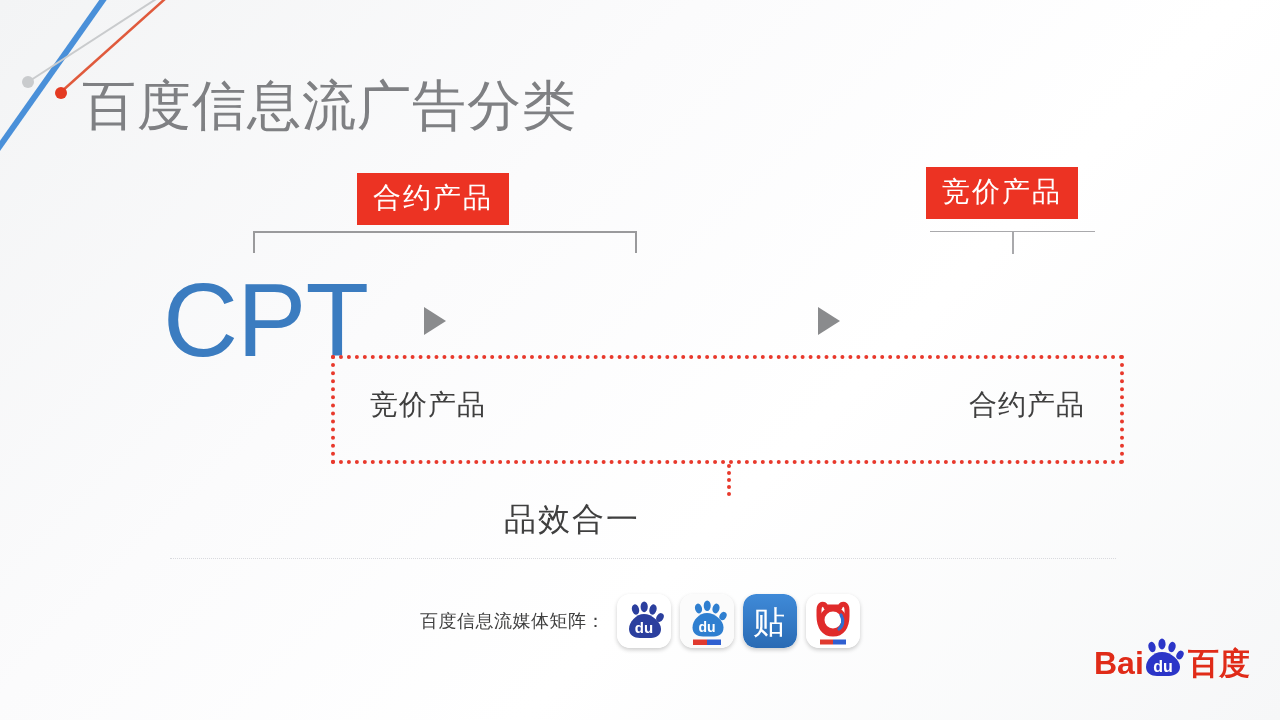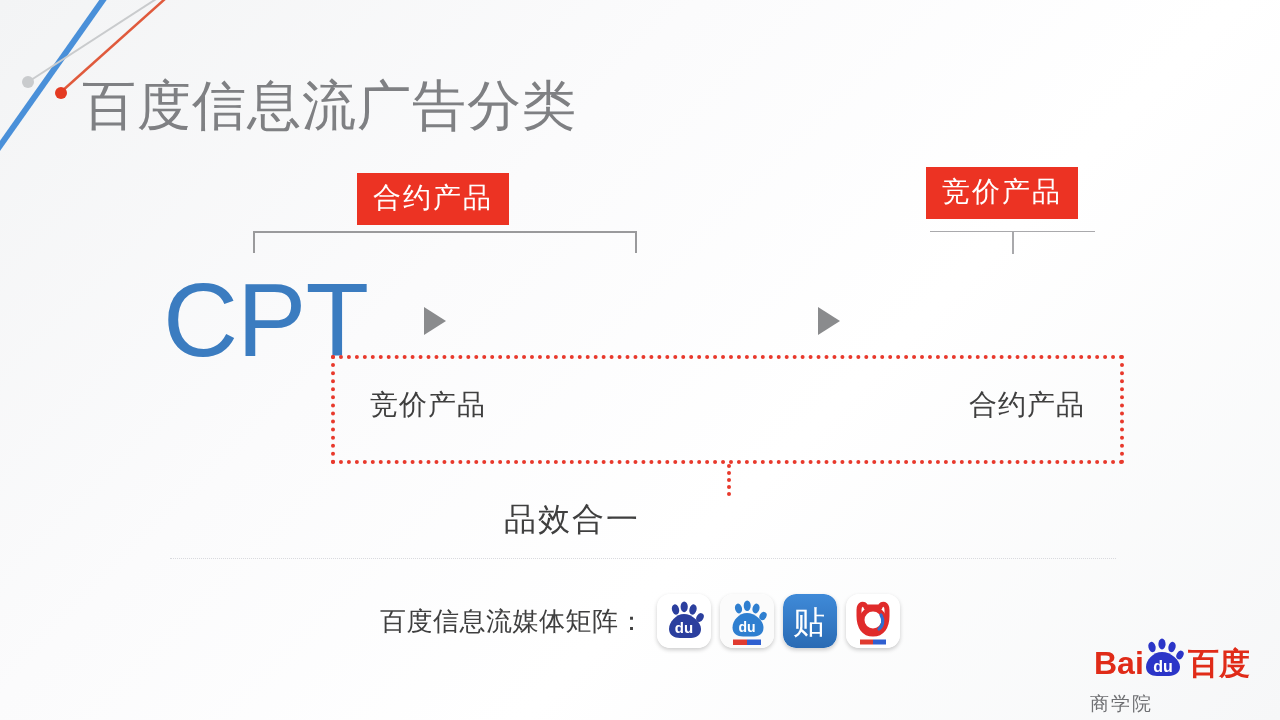--- a/index.html
+++ b/index.html
@@ -177,21 +177,21 @@
     left: 0;
     top: 592px;
     width: 1280px;
     height: 58px;
     display: flex;
     align-items: center;
     justify-content: center;
     gap: 12px;
   }
   .matrix-label {
-    font-size: 26px;
+    font-size: 18px;
     color: #3f3f3f;
     letter-spacing: 0.5px;
     white-space: nowrap;
   }
   .matrix-icons {
     display: flex;
     align-items: center;
     gap: 9px;
   }
   .app-icon {
@@ -327,16 +327,15 @@
       <g fill="#2b35c8">
         <ellipse cx="62" cy="11" rx="3.6" ry="5.2" transform="rotate(-14 62 11)"></ellipse>
         <ellipse cx="72" cy="8" rx="3.6" ry="5.4"></ellipse>
         <ellipse cx="82" cy="11" rx="3.6" ry="5.2" transform="rotate(14 82 11)"></ellipse>
         <ellipse cx="90" cy="19" rx="3.3" ry="4.5" transform="rotate(30 90 19)"></ellipse>
         <path d="M72 16 C63 16 56 24 56 31 C56 37 61 40 67 40 L79 40 C85 40 90 36.5 90 31 C90 24 81 16 72 16 Z"></path>
       </g>
       <text x="73" y="36" font-family="'Liberation Sans',sans-serif" font-size="16" font-weight="bold" fill="#ffffff" text-anchor="middle">du</text>
       <text x="98" y="38" font-family="'Liberation Sans',sans-serif" font-size="31" font-weight="bold" fill="#e02b18">百度</text>
     </svg>
-    <div class="footer-sub">商学院</div>
   </div>
 
 </div>
 
 </body></html>

